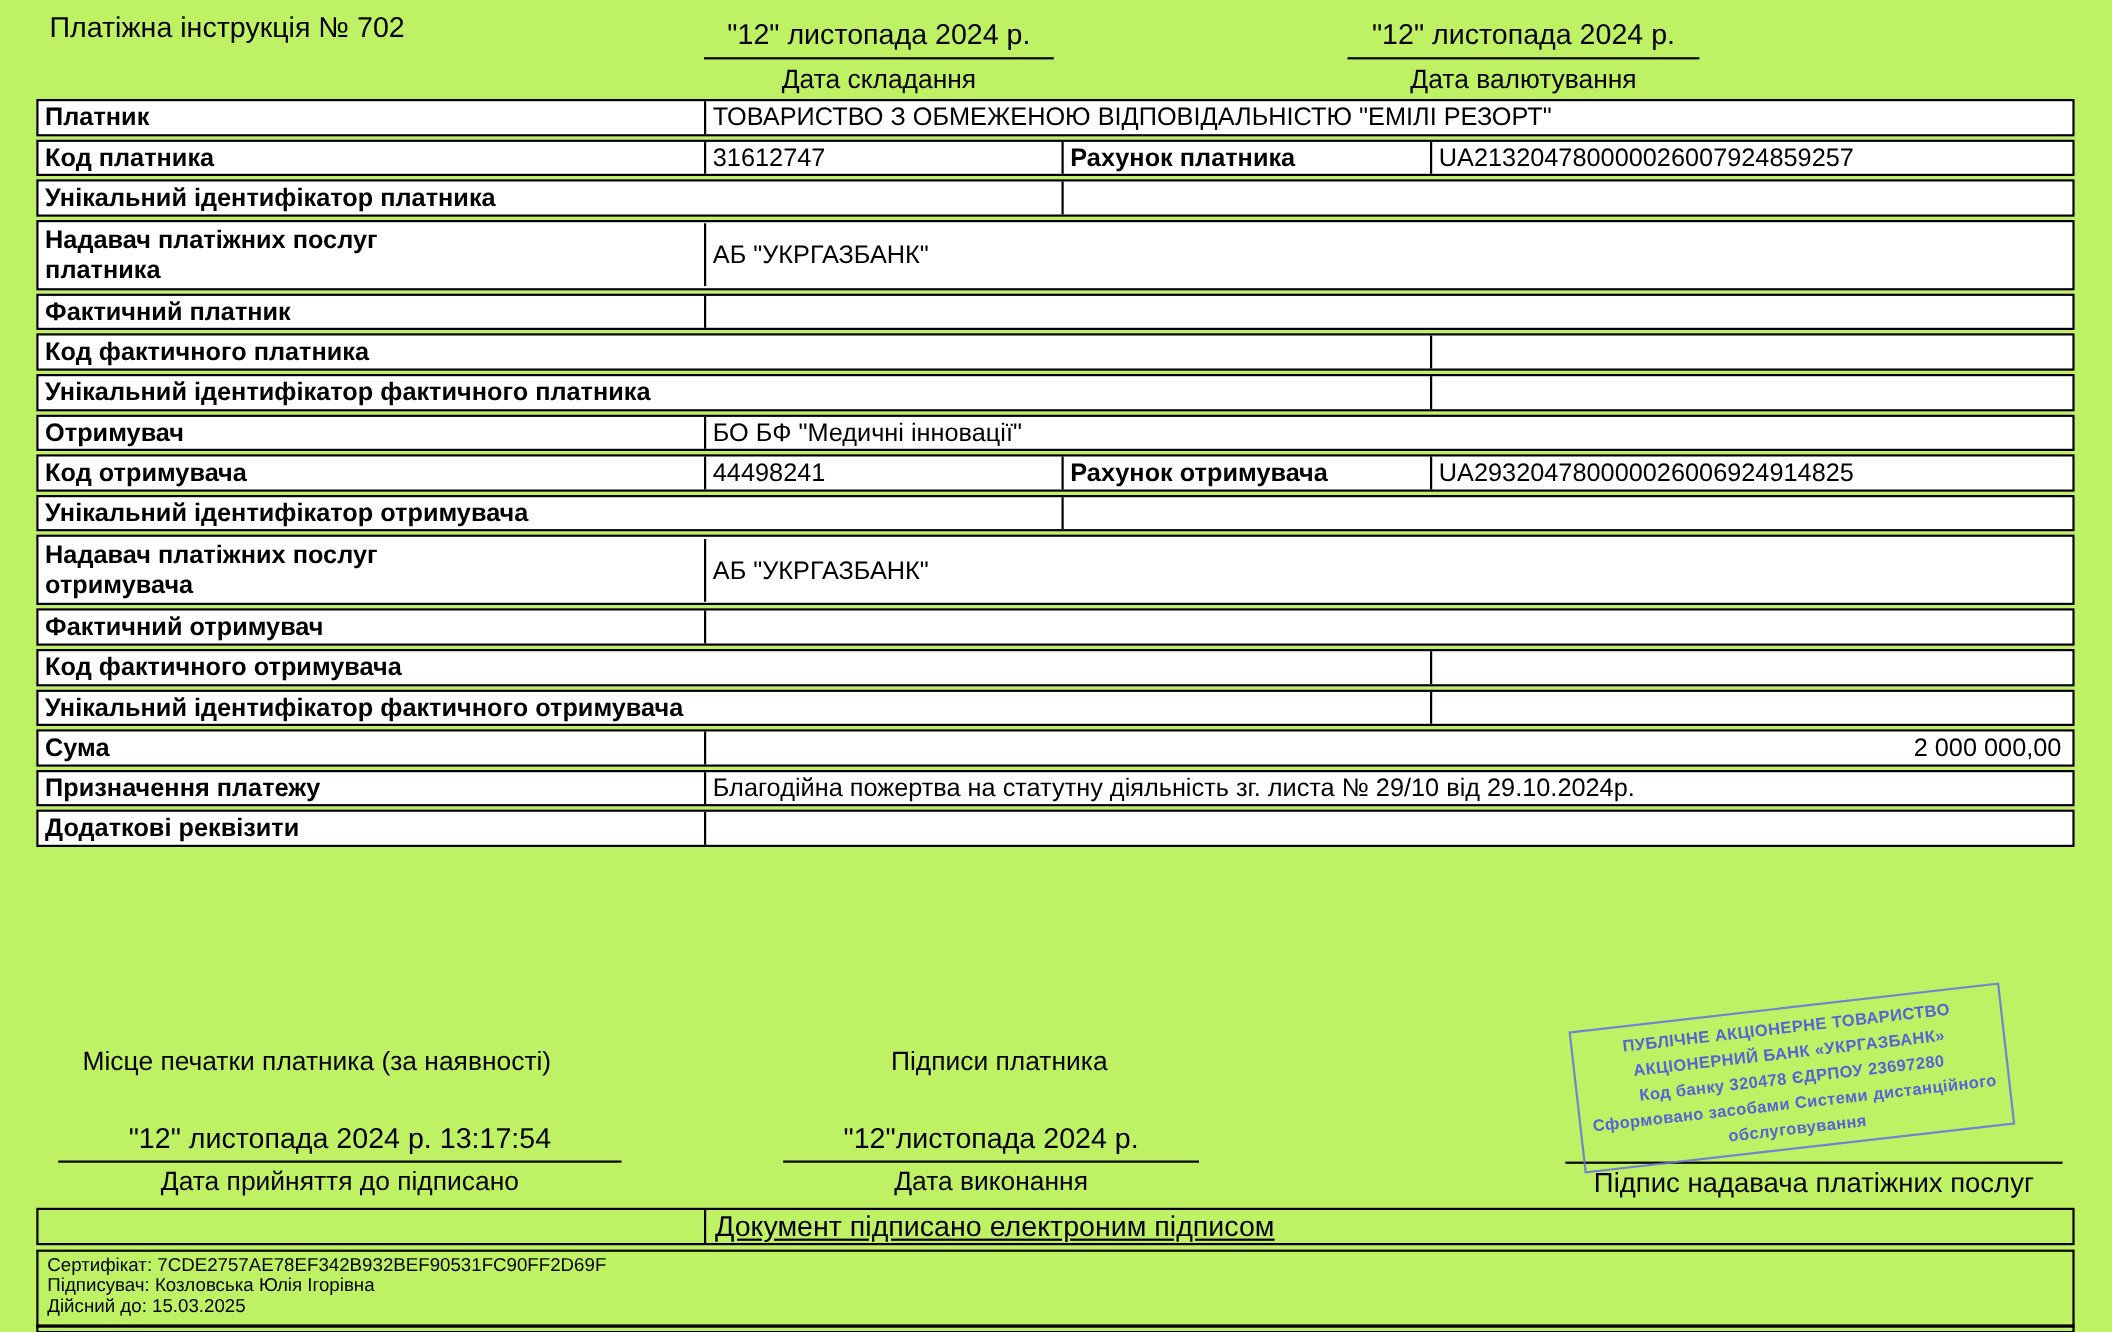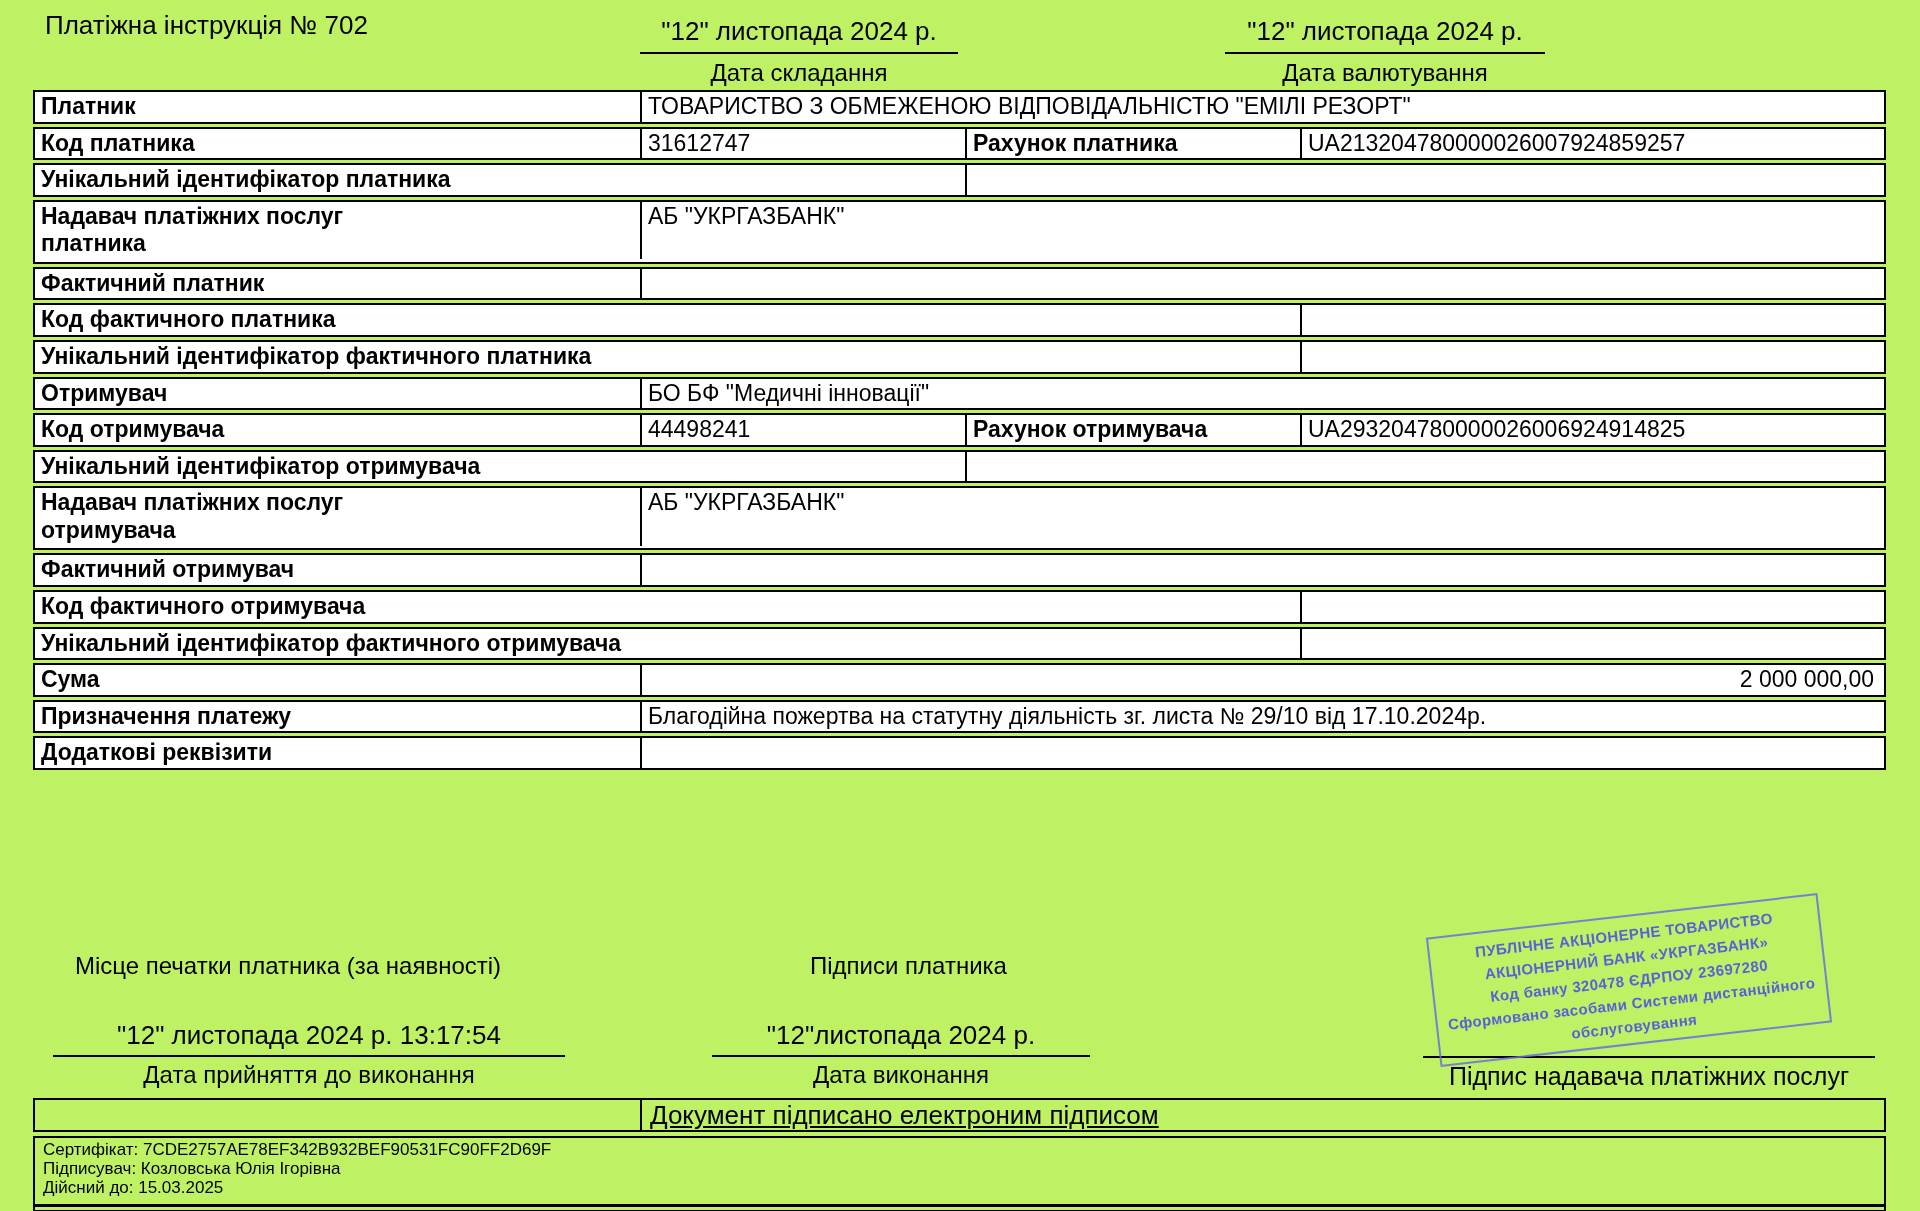--- a/index.html
+++ b/index.html
@@ -9,21 +9,21 @@
   
   .doc-title { position:absolute; left:45px; top:10px; font-size:26px; }
   .date-group { position:absolute; text-align:center; }
   .date-value { font-size:26px; padding-bottom:5px; border-bottom:2px solid #000; white-space:nowrap; }
   .date-label { font-size:24px; margin-top:5px; }
   .dg-drafting  { left:640px; width:318px; top:16px; }
   .dg-valuation { left:1225px; width:320px; top:16px; }
 
   
   .main-table { position:absolute; left:33px; top:90px; width:1853px; }
-  .row { display:flex; align-items:flex-start; border:2px solid #000; margin-top:3px; min-height:31px; box-sizing:border-box; background:#fff; }
+  .row { display:flex; align-items:center; border:2px solid #000; margin-top:3px; min-height:31px; box-sizing:border-box; background:#fff; }
   .row:first-child { margin-top:0; }
   .cell { box-sizing:border-box; padding:1px 6px; font-size:23px; display:flex; align-items:center; line-height:1.2; }
   .lbl  { font-weight:700; }
   .bdr  { border-right:2px solid #000; }
   .c-l  { width:607px; }   
   .c-v1 { width:325px; }   
   .c-l2 { width:335px; }   
   .c-v  { flex:1; min-width:0; }
   .c-lw { width:932px; }   
   .c-lc { width:1267px; }  
@@ -158,36 +158,36 @@
     </div>
 
     <div class="row">
       <div class="cell lbl c-l bdr">Сума</div>
       <div class="cell c-v amount-val">2 000 000,00</div>
     </div>
 
 
     <div class="row">
       <div class="cell lbl c-l bdr">Призначення платежу</div>
-      <div class="cell c-v">Благодійна пожертва на статутну діяльність зг. листа № 29/10 від 17.10.2024р.</div>
+      <div class="cell c-v">Благодійна пожертва на статутну діяльність зг. листа № 29/10 від 29.10.2024р.</div>
     </div>
 
     <div class="row">
       <div class="cell lbl c-l bdr">Додаткові реквізити</div>
       <div class="cell c-v"></div>
     </div>
 
   </div>
 
   <div class="seal-place-label">Місце печатки платника (за наявності)</div>
   <div class="signatures-label">Підписи платника</div>
 
   <div class="sig-group sg-accepted">
     <div class="sig-date">"12" листопада 2024 р. 13:17:54</div>
-    <div class="sig-label">Дата прийняття до виконання</div>
+    <div class="sig-label">Дата прийняття до підписано</div>
   </div>
 
   <div class="sig-group sg-executed">
     <div class="sig-date">"12"листопада 2024 р.</div>
     <div class="sig-label">Дата виконання</div>
   </div>
 
   <div class="sig-group sg-provider">
     <div class="sig-spacer"></div>
     <div class="sig-label">Підпис надавача платіжних послуг</div>

